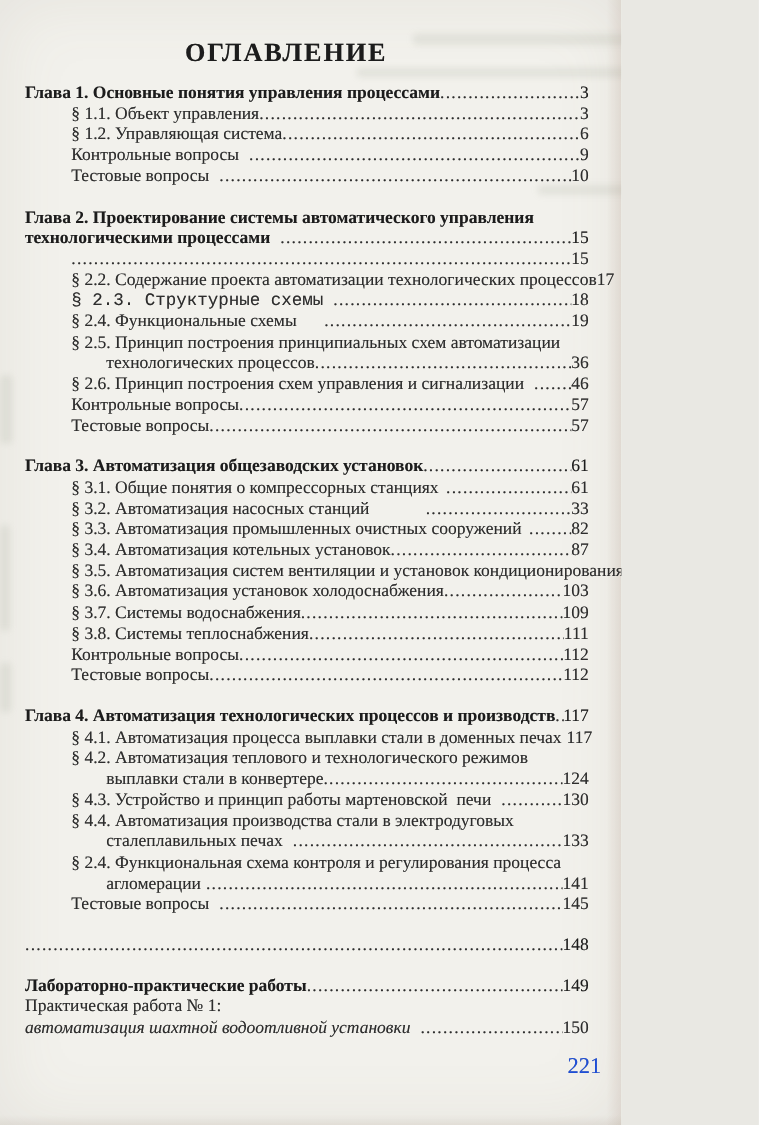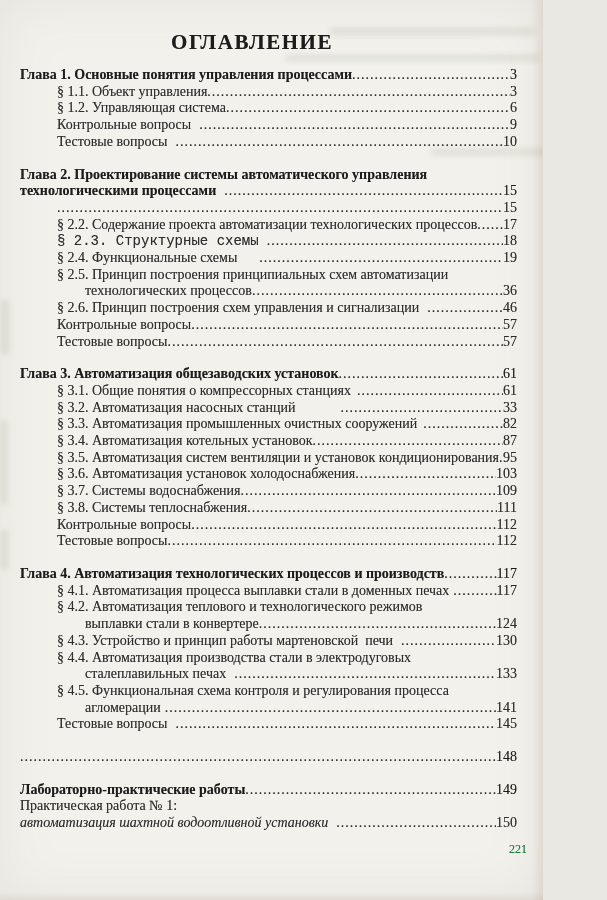--- a/index.html
+++ b/index.html
@@ -8,21 +8,21 @@
     --heading-ink: #1c1c1c;
   }
   html, body { margin: 0; padding: 0; }
   body {
     width: 607px; height: 900px;
     background: #e9e8e3;
     font-family: "Liberation Serif", "DejaVu Serif", serif;
   }
   .page {
     position: relative;
-    width: 543px; height: 900px;
+    width: 497px; height: 900px;
     background: var(--paper);
     overflow: hidden;
     box-shadow: inset 0 0 55px rgba(125,115,100,0.10);
   }
   
   .artifact {
     position: absolute;
     background: rgba(148,153,137,0.16);
     filter: blur(2.5px);
     border-radius: 4px;
@@ -71,22 +71,22 @@
     color: var(--ink);
   }
   .dots::after {
     content: "..................................................................................................................................................................................";
   }
   .num { flex: 0 0 auto; font-weight: normal; }
   .row.bold .num { font-weight: normal; }
   .folio {
     position: absolute;
     top: 842px; right: 16px;
-    font-size: 12px;
-    color: #15803d;
+    font-size: 18px;
+    color: #1d4ed8;
     text-shadow: 0 0 0.5px rgba(35,35,35,0.4);
   }
 </style>
 </head>
 <body>
 
 <div class="page">
 
   <div class="artifact" style="left:330px; top:27px;  width:205px; height:9px;"></div>
   <div class="artifact" style="left:285px; top:54px;  width:255px; height:8px;"></div>
@@ -267,21 +267,21 @@
         </div>
         <div class="row indent-1">
           <span class="label">§ 4.4. Автоматизация производства стали в электродуговых</span>
         </div>
         <div class="row indent-2">
           <span class="label" style="margin-right: 8px;">сталеплавильных печах</span>
           <span class="dots"></span>
           <span class="num">133</span>
         </div>
         <div class="row indent-1">
-          <span class="label">§ 4.5. Функциональная схема контроля и регулирования процесса</span>
+          <span class="label">§ 2.4. Функциональная схема контроля и регулирования процесса</span>
         </div>
         <div class="row indent-2">
           <span class="label" style="margin-right: 4px;">агломерации</span>
           <span class="dots"></span>
           <span class="num">141</span>
         </div>
         <div class="row indent-1">
           <span class="label" style="margin-right: 8px;">Тестовые вопросы</span>
           <span class="dots"></span>
           <span class="num">145</span>

